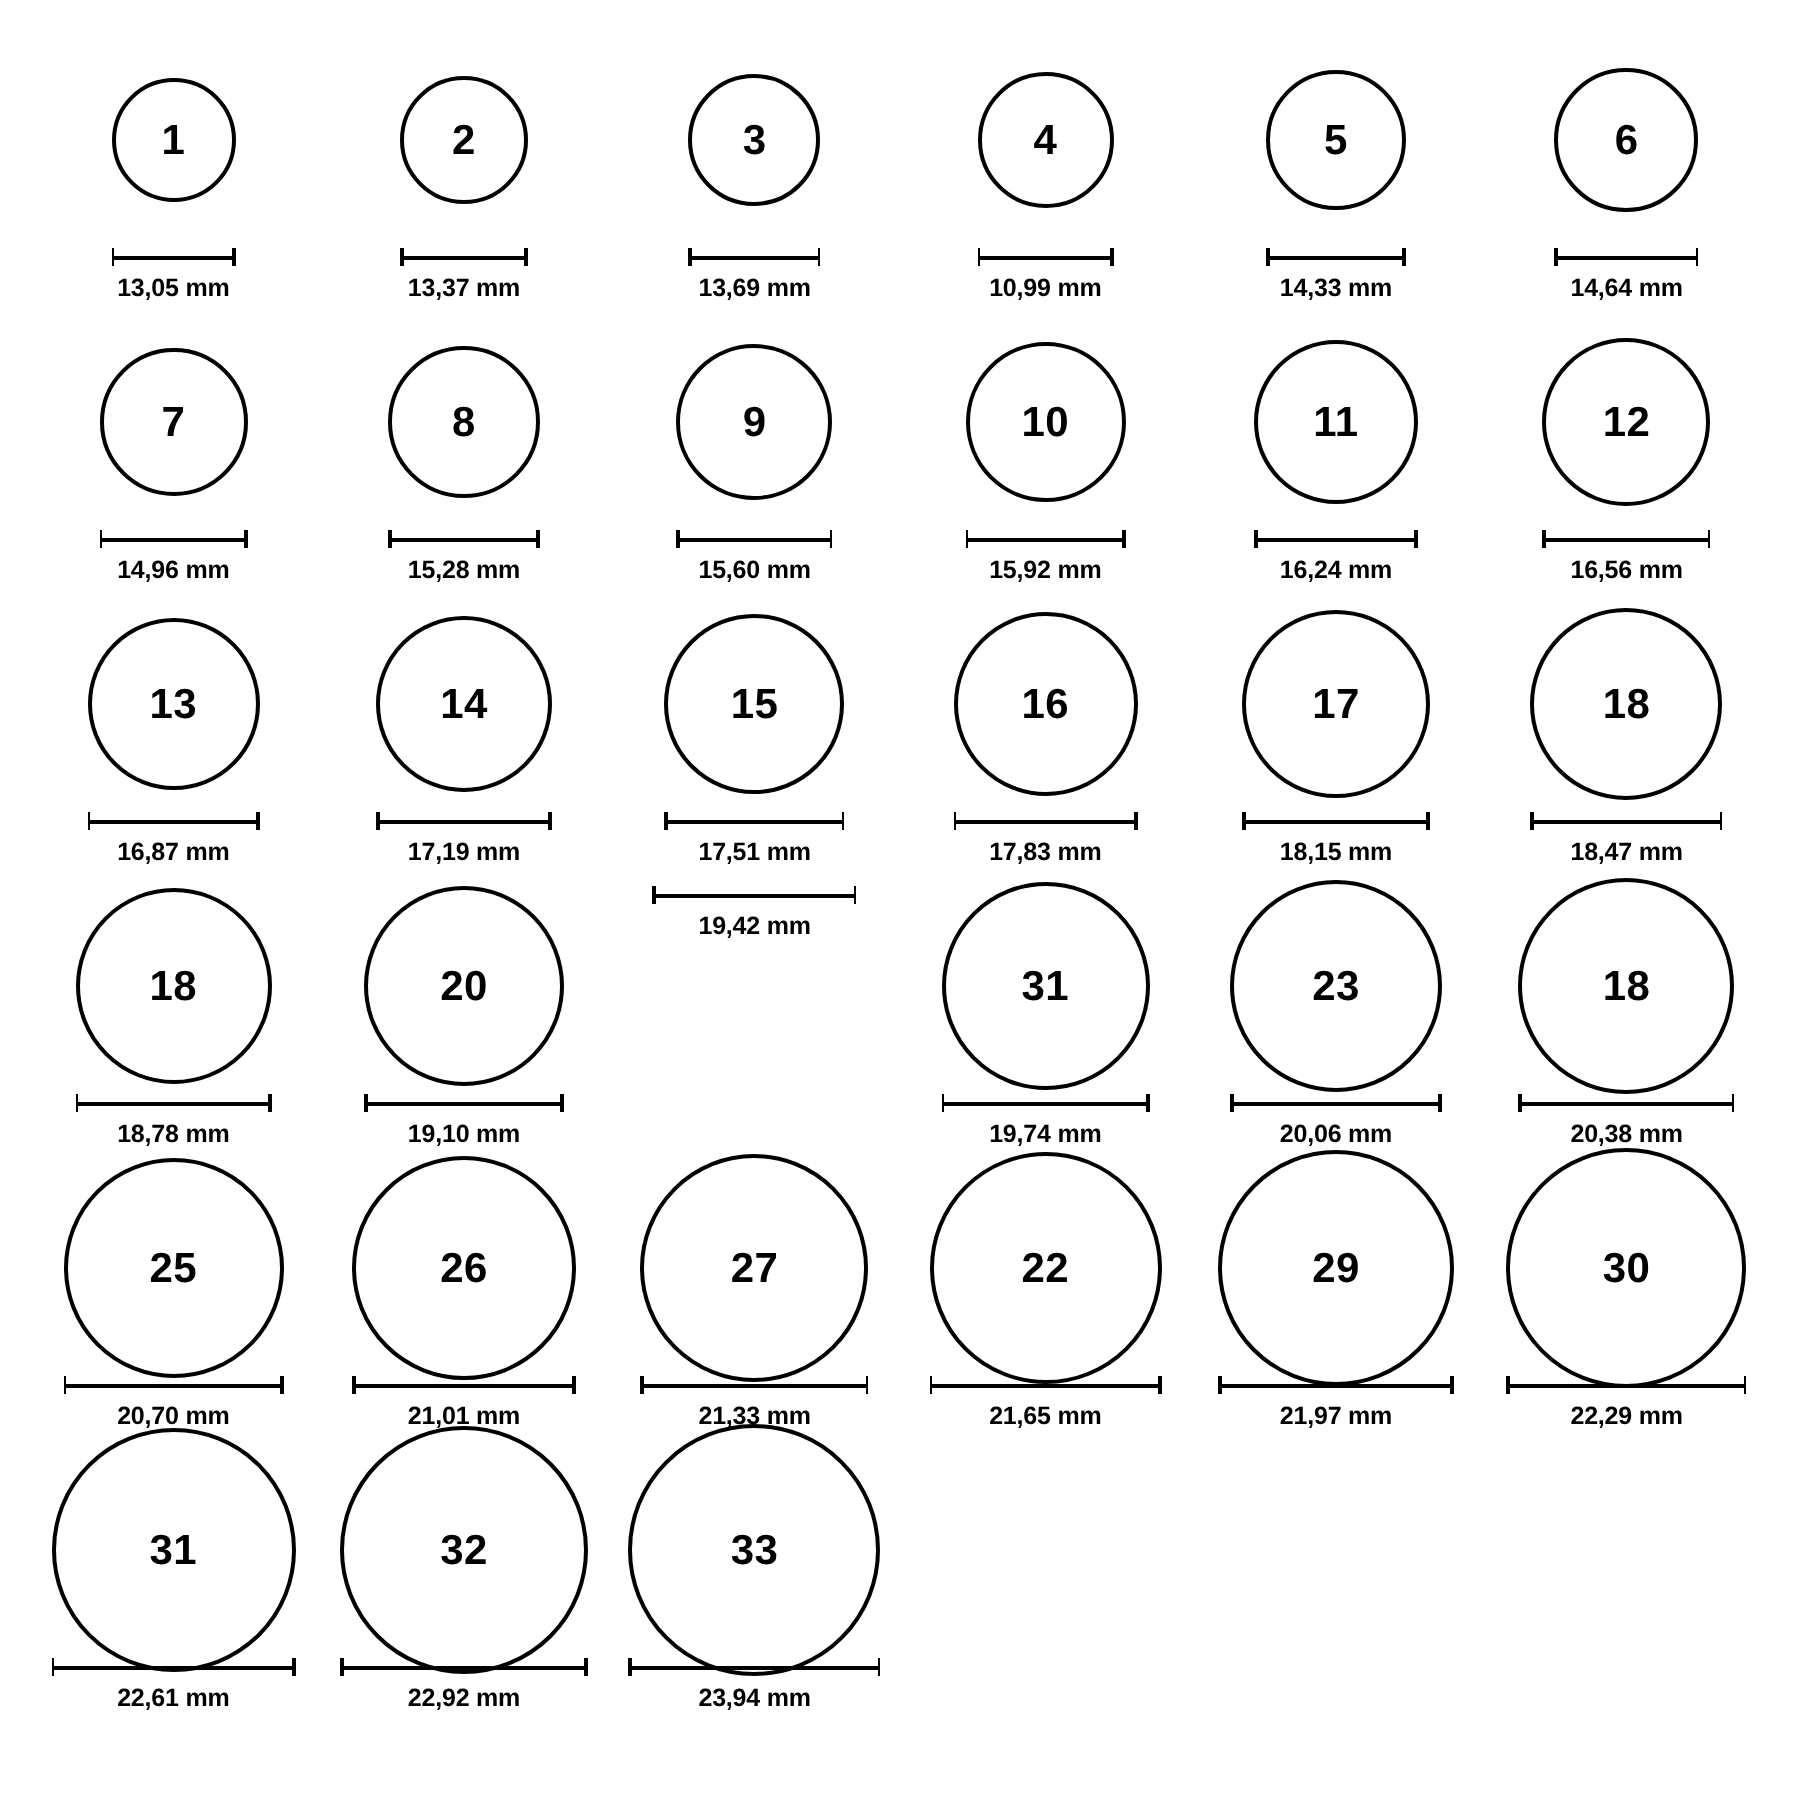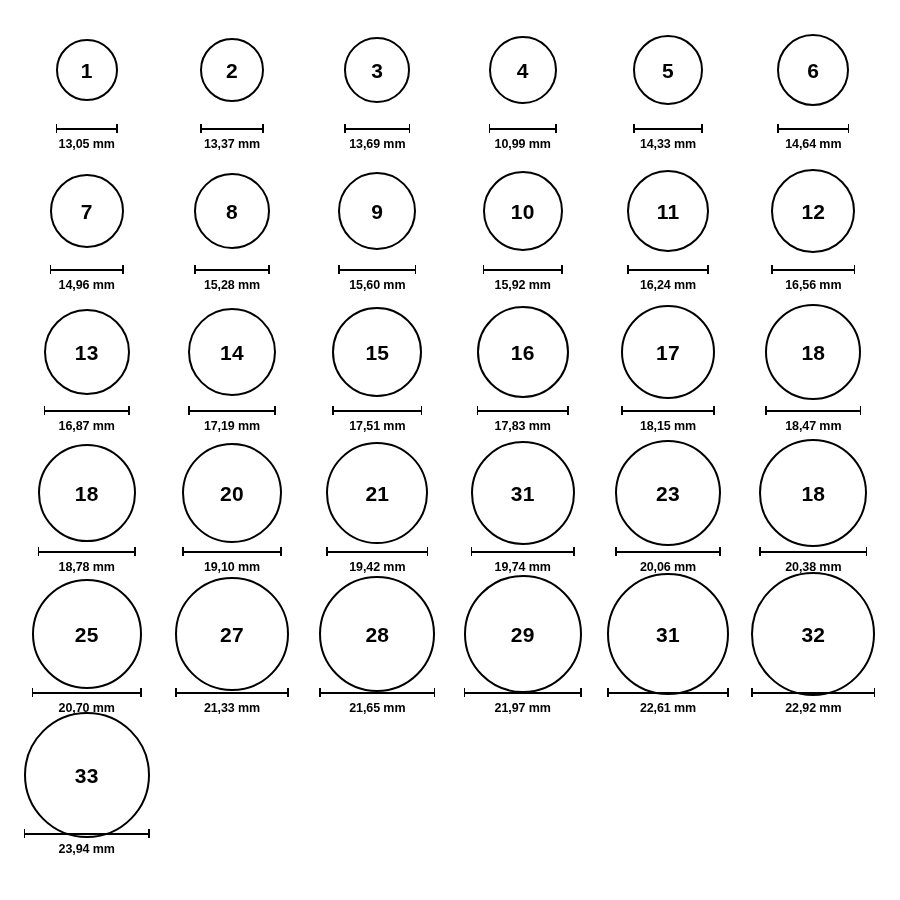--- a/index.html
+++ b/index.html
@@ -347,25 +347,20 @@
           </div>
         </div>
         <div class="measure-bar" style="width: 100px;">
           <div class="bar-line"></div>
           <div class="cap left"></div>
           <div class="cap right"></div>
         </div>
         <div class="ring-label">19,10 mm</div>
       </div>
       <div class="ring-cell">
-        <div class="ring-circle-wrap">
-          <div class="ring-circle" style="width: 102px; height: 102px;">
-            <span class="ring-number">21</span>
-          </div>
-        </div>
         <div class="measure-bar" style="width: 102px;">
           <div class="bar-line"></div>
           <div class="cap left"></div>
           <div class="cap right"></div>
         </div>
         <div class="ring-label">19,42 mm</div>
       </div>
       <div class="ring-cell">
         <div class="ring-circle-wrap">
           <div class="ring-circle" style="width: 104px; height: 104px;">
@@ -413,35 +408,48 @@
         </div>
         <div class="measure-bar" style="width: 110px;">
           <div class="bar-line"></div>
           <div class="cap left"></div>
           <div class="cap right"></div>
         </div>
         <div class="ring-label">20,70 mm</div>
       </div>
       <div class="ring-cell">
         <div class="ring-circle-wrap">
+          <div class="ring-circle" style="width: 112px; height: 112px;">
+            <span class="ring-number">26</span>
+          </div>
+        </div>
+        <div class="measure-bar" style="width: 112px;">
+          <div class="bar-line"></div>
+          <div class="cap left"></div>
+          <div class="cap right"></div>
+        </div>
+        <div class="ring-label">21,01 mm</div>
+      </div>
+      <div class="ring-cell">
+        <div class="ring-circle-wrap">
           <div class="ring-circle" style="width: 114px; height: 114px;">
             <span class="ring-number">27</span>
           </div>
         </div>
         <div class="measure-bar" style="width: 114px;">
           <div class="bar-line"></div>
           <div class="cap left"></div>
           <div class="cap right"></div>
         </div>
         <div class="ring-label">21,33 mm</div>
       </div>
       <div class="ring-cell">
         <div class="ring-circle-wrap">
           <div class="ring-circle" style="width: 116px; height: 116px;">
-            <span class="ring-number">28</span>
+            <span class="ring-number">22</span>
           </div>
         </div>
         <div class="measure-bar" style="width: 116px;">
           <div class="bar-line"></div>
           <div class="cap left"></div>
           <div class="cap right"></div>
         </div>
         <div class="ring-label">21,65 mm</div>
       </div>
       <div class="ring-cell">
@@ -449,20 +457,33 @@
           <div class="ring-circle" style="width: 118px; height: 118px;">
             <span class="ring-number">29</span>
           </div>
         </div>
         <div class="measure-bar" style="width: 118px;">
           <div class="bar-line"></div>
           <div class="cap left"></div>
           <div class="cap right"></div>
         </div>
         <div class="ring-label">21,97 mm</div>
+      </div>
+      <div class="ring-cell">
+        <div class="ring-circle-wrap">
+          <div class="ring-circle" style="width: 120px; height: 120px;">
+            <span class="ring-number">30</span>
+          </div>
+        </div>
+        <div class="measure-bar" style="width: 120px;">
+          <div class="bar-line"></div>
+          <div class="cap left"></div>
+          <div class="cap right"></div>
+        </div>
+        <div class="ring-label">22,29 mm</div>
       </div>
       <div class="ring-cell">
         <div class="ring-circle-wrap">
           <div class="ring-circle" style="width: 122px; height: 122px;">
             <span class="ring-number">31</span>
           </div>
         </div>
         <div class="measure-bar" style="width: 122px;">
           <div class="bar-line"></div>
           <div class="cap left"></div>

